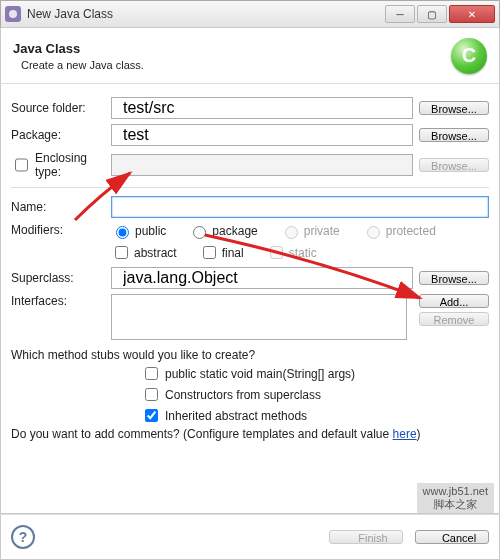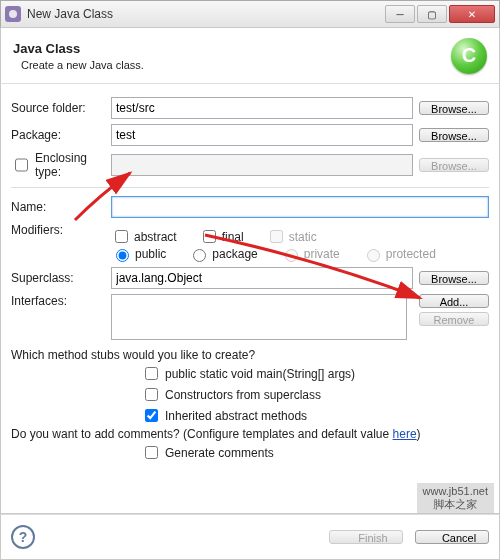--- a/index.html
+++ b/index.html
@@ -10,21 +10,21 @@
 .titlebar .title { flex: 1; font-size: 12px; color: #333; }
 .winbtn { width: 30px; height: 18px; margin-left: 2px; display: flex; align-items: center; justify-content: center; border: 1px solid #b5b5b5; background: linear-gradient(#f5f5f5,#ddd); border-radius: 2px; font-size: 10px; }
 .winbtn.close { width: 46px; background: linear-gradient(#e57373,#c84545); border-color: #a33; color: #fff; }
 .banner { height: 56px; border: 1px solid #c9c9c9; border-top: none; border-bottom: 1px solid #ddd; background: #fff; padding: 6px 12px; display: flex; align-items: center; }
 .banner .text h1 { margin: 0 0 3px 0; font-size: 13px; font-weight: bold; }
 .banner .text p { margin: 0; font-size: 11px; color: #222; padding-left: 8px; }
 .banner .circle { width: 36px; height: 36px; border-radius: 50%; background: radial-gradient(circle at 35% 30%, #d6f7c4, #5ac93b 50%, #2e9a17); display: flex; align-items: center; justify-content: center; color: #fff; font-weight: bold; font-size: 20px; margin-left: auto; box-shadow: 0 1px 2px rgba(0,0,0,.3); }
 .content { border: 1px solid #c9c9c9; border-top: none; padding: 8px 10px 4px 10px; height: calc(560px - 28px - 56px - 46px); overflow: hidden; }
 .row { display: flex; align-items: center; margin: 5px 0; min-height: 22px; }
 .row > label { width: 100px; flex-shrink: 0; }
-.row input[type=text] { flex: 1; height: 22px; border: 1px solid #abadb3; padding: 1px 4px; font-size: 12px; background: #fff; }
+.row input[type=text] { flex: 1; height: 22px; border: 1px solid #abadb3; padding: 1px 11px; font-size: 16px; background: #fff; }
 .row input.focused { border: 1px solid #5a9de0; box-shadow: inset 0 0 2px #5a9de0; }
 .btn { width: 70px; height: 14px; margin-left: 6px; background: linear-gradient(#f7f7f7,#e4e4e4); border: 1px solid #9e9e9e; border-radius: 3px; font-size: 11px; cursor: default; }
 .btn:disabled { color: #9e9e9e; border-color: #ccc; }
 .chk { display: flex; gap: 4px; }
 .sep { border-top: 1px solid #ddd; margin: 8px 0; }
 .radgrp { display: flex; align-items: center; gap: 4px; flex-wrap: wrap; }
 .radgrp label { margin-right: 18px; display: flex; align-items: center; gap: 3px; }
 .radgrp .dim { color: #9e9e9e; }
 .chkline { display: flex; align-items: center; gap: 4px; margin-left: 130px; margin-top: 2px; margin-bottom: 2px; }
 .listbox { flex: 1; height: 46px; border: 1px solid #abadb3; background: #fff; }
@@ -86,50 +86,50 @@
   <div class="sep"></div>
 
   <div class="row">
     <label>Name:</label>
     <input type="text" class="focused" value="" style="">
   </div>
 
   <div class="row" style="align-items:flex-start;">
     <label>Modifiers:</label>
     <div style="flex:1;">
-      <div class="radgrp" style="margin-top:4px;">
-        <label>
-            <input type="checkbox" style="">
-            <span>abstract</span>
-          </label>
-        <label>
-            <input type="checkbox" style="">
-            <span>final</span>
-          </label>
-        <label class="dim">
-            <input type="checkbox" disabled="" style="">
-            <span>static</span>
-          </label>
-      </div>
       <div class="radgrp">
         <label>
             <input type="radio" checked="" style="">
             <span>public</span>
           </label>
         <label>
             <input type="radio" style="">
             <span>package</span>
           </label>
         <label class="dim">
             <input type="radio" disabled="" style="">
             <span>private</span>
           </label>
         <label class="dim">
             <input type="radio" disabled="" style="">
             <span>protected</span>
+          </label>
+      </div>
+      <div class="radgrp" style="margin-top:4px;">
+        <label>
+            <input type="checkbox" style="">
+            <span>abstract</span>
+          </label>
+        <label>
+            <input type="checkbox" style="">
+            <span>final</span>
+          </label>
+        <label class="dim">
+            <input type="checkbox" disabled="" style="">
+            <span>static</span>
           </label>
       </div>
     </div>
   </div>
 
   <div class="row">
     <label>Superclass:</label>
     <input type="text" value="java.lang.Object" style="">
     <button class="btn">Browse...</button>
   </div>
@@ -153,24 +153,20 @@
       <span>Constructors from superclass</span>
     </div>
   <div class="chkline">
       <input type="checkbox" checked="" style="">
       <span>Inherited abstract methods</span>
     </div>
 
   <div style="margin-top:0;">
     <span>Do you want to add comments? (Configure templates and default value </span><a class="link">here</a><span>)</span>
   </div>
-  <div class="chkline">
-      <input type="checkbox" style="">
-      <span>Generate comments</span>
-    </div>
 
 </div>
 
 <div class="footer">
   <div class="help">?</div>
   <div style="flex:1"></div>
   <button class="btn" disabled="">Finish</button>
   <button class="btn">Cancel</button>
 </div>
 

